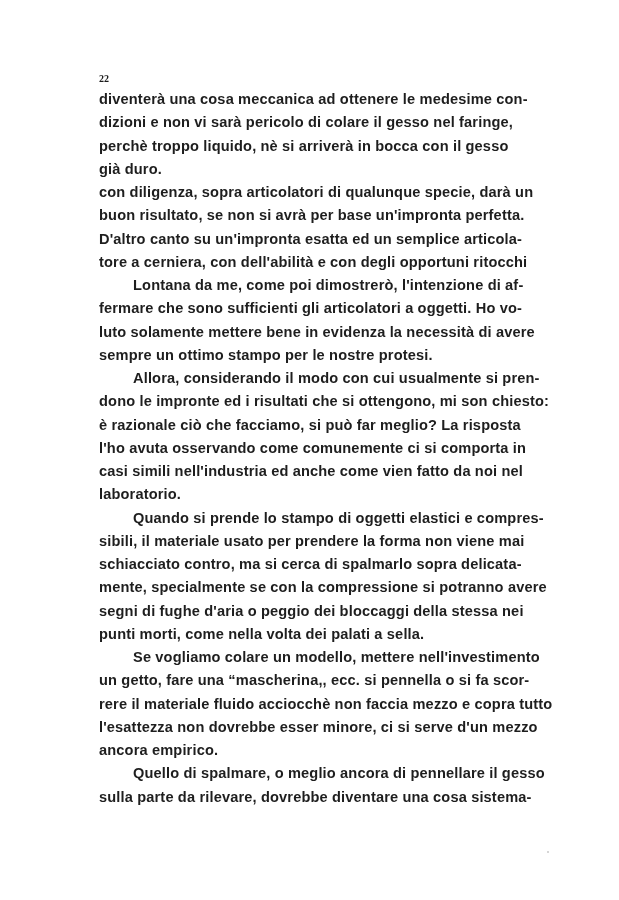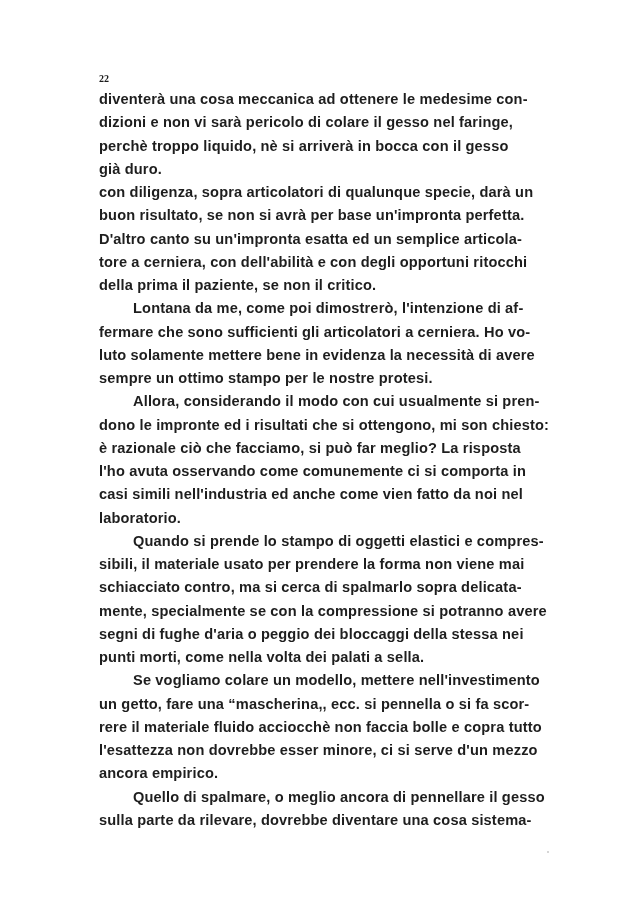--- a/index.html
+++ b/index.html
@@ -39,25 +39,24 @@
         <span class="line">diventerà una cosa meccanica ad ottenere le medesime con-</span>
         <span class="line">dizioni e non vi sarà pericolo di colare il gesso nel faringe,</span>
         <span class="line">perchè troppo liquido, nè si arriverà in bocca con il gesso</span>
         <span class="line last">già duro.</span>
       </div>
       <div>
         <span class="line">con diligenza, sopra articolatori di qualunque specie, darà un</span>
         <span class="line">buon risultato, se non si avrà per base un'impronta perfetta.</span>
         <span class="line">D'altro canto su un'impronta esatta ed un semplice articola-</span>
         <span class="line">tore a cerniera, con dell'abilità e con degli opportuni ritocchi</span>
-        <span class="line last">della prima il paziente, se non il critico.</span>
       </div>
       <div>
         <span class="line indent">Lontana da me, come poi dimostrerò, l'intenzione di af-</span>
-        <span class="line">fermare che sono sufficienti gli articolatori a cerniera. Ho vo-</span>
+        <span class="line">fermare che sono sufficienti gli articolatori a oggetti. Ho vo-</span>
         <span class="line">luto solamente mettere bene in evidenza la necessità di avere</span>
         <span class="line last">sempre un ottimo stampo per le nostre protesi.</span>
       </div>
       <div>
         <span class="line indent">Allora, considerando il modo con cui usualmente si pren-</span>
         <span class="line">dono le impronte ed i risultati che si ottengono, mi son chiesto:</span>
         <span class="line">è razionale ciò che facciamo, si può far meglio? La risposta</span>
         <span class="line">l'ho avuta osservando come comunemente ci si comporta in</span>
         <span class="line">casi simili nell'industria ed anche come vien fatto da noi nel</span>
         <span class="line last">laboratorio.</span>
@@ -66,21 +65,21 @@
         <span class="line indent">Quando si prende lo stampo di oggetti elastici e compres-</span>
         <span class="line">sibili, il materiale usato per prendere la forma non viene mai</span>
         <span class="line">schiacciato contro, ma si cerca di spalmarlo sopra delicata-</span>
         <span class="line">mente, specialmente se con la compressione si potranno avere</span>
         <span class="line">segni di fughe d'aria o peggio dei bloccaggi della stessa nei</span>
         <span class="line last">punti morti, come nella volta dei palati a sella.</span>
       </div>
       <div>
         <span class="line indent">Se vogliamo colare un modello, mettere nell'investimento</span>
         <span class="line">un getto, fare una “mascherina,, ecc. si pennella o si fa scor-</span>
-        <span class="line">rere il materiale fluido acciocchè non faccia bolle e copra tutto</span>
+        <span class="line">rere il materiale fluido acciocchè non faccia mezzo e copra tutto</span>
         <span class="line">l'esattezza non dovrebbe esser minore, ci si serve d'un mezzo</span>
         <span class="line last">ancora empirico.</span>
       </div>
       <div>
         <span class="line indent">Quello di spalmare, o meglio ancora di pennellare il gesso</span>
         <span class="line">sulla parte da rilevare, dovrebbe diventare una cosa sistema-</span>
       </div>
     </div>
   <div class="speck"></div>
 </div>

